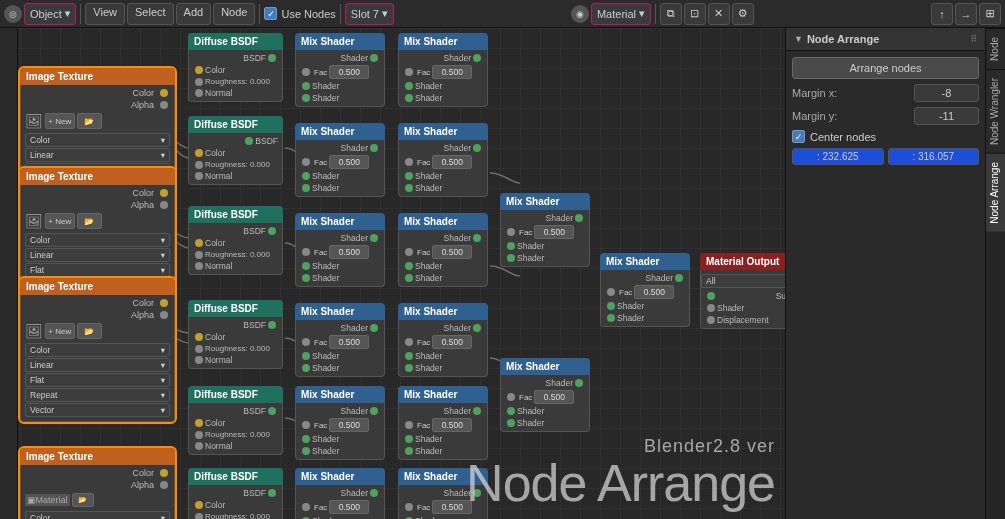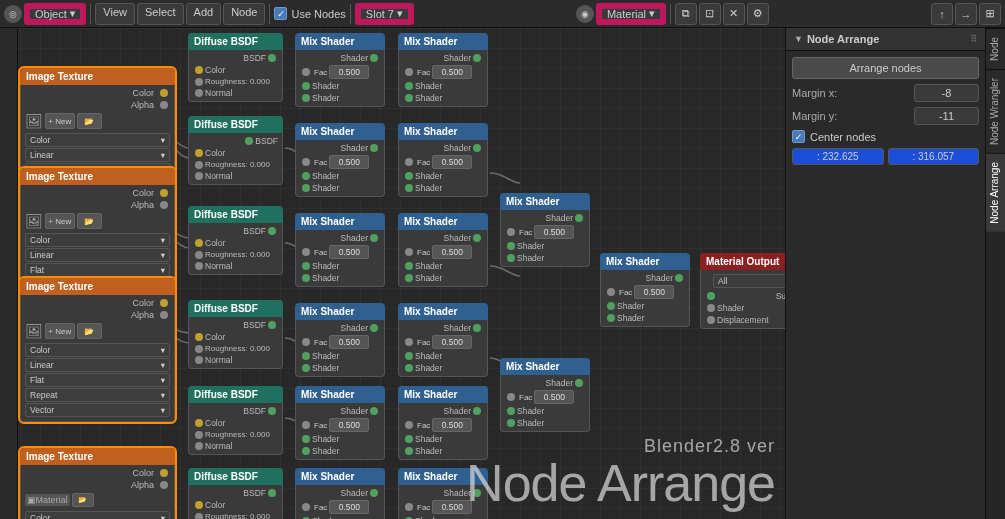--- a/index.html
+++ b/index.html
@@ -40,21 +40,21 @@
     .top-bar-separator {
       width: 1px;
       height: 20px;
       background: #555;
       margin: 0 2px;
     }
     .top-bar-dropdown {
       display: flex;
       align-items: center;
       background: #3a3a3a;
-      border: 6px solid #be185d;
+      border: 1px solid #be185d;
       border-radius: 3px;
       padding: 2px 5px;
       height: 22px;
       gap: 3px;
       cursor: pointer;
       justify-content: flex-end;
     }
     .use-nodes-toggle {
       display: flex;
       align-items: center;
@@ -706,21 +706,21 @@
         <div class="field-row">
           <span class="socket socket-green"></span>
           <span style="flex:1;font-size:8.5px;">Shader</span>
         </div>
       </div>
     </div>
 
     <div class="node" style="left:700px;top:225px;width:110px;">
       <div class="node-header header-output">Material Output</div>
       <div class="node-body">
-        <div style="background:#3d3d3d;border:1px solid #555;border-radius:2px;margin:2px 12px;padding:1px 4px;font-size:8.5px;display:flex;justify-content:space-between;">All </div>
+        <div style="background:#3d3d3d;border:1px solid #555;border-radius:2px;margin:2px 0;padding:1px 4px;font-size:8.5px;display:flex;justify-content:space-between;">All </div>
         <div class="field-row">
           <span class="socket socket-green"></span>
           <span style="flex:1;font-size:8.5px;text-align:right;">Surface</span>
         </div>
         <div class="field-row">
           <span class="socket socket-gray"></span>
           <span style="flex:1;font-size:8.5px;">Shader</span>
         </div>
         <div class="field-row">
           <span class="socket socket-gray"></span>

